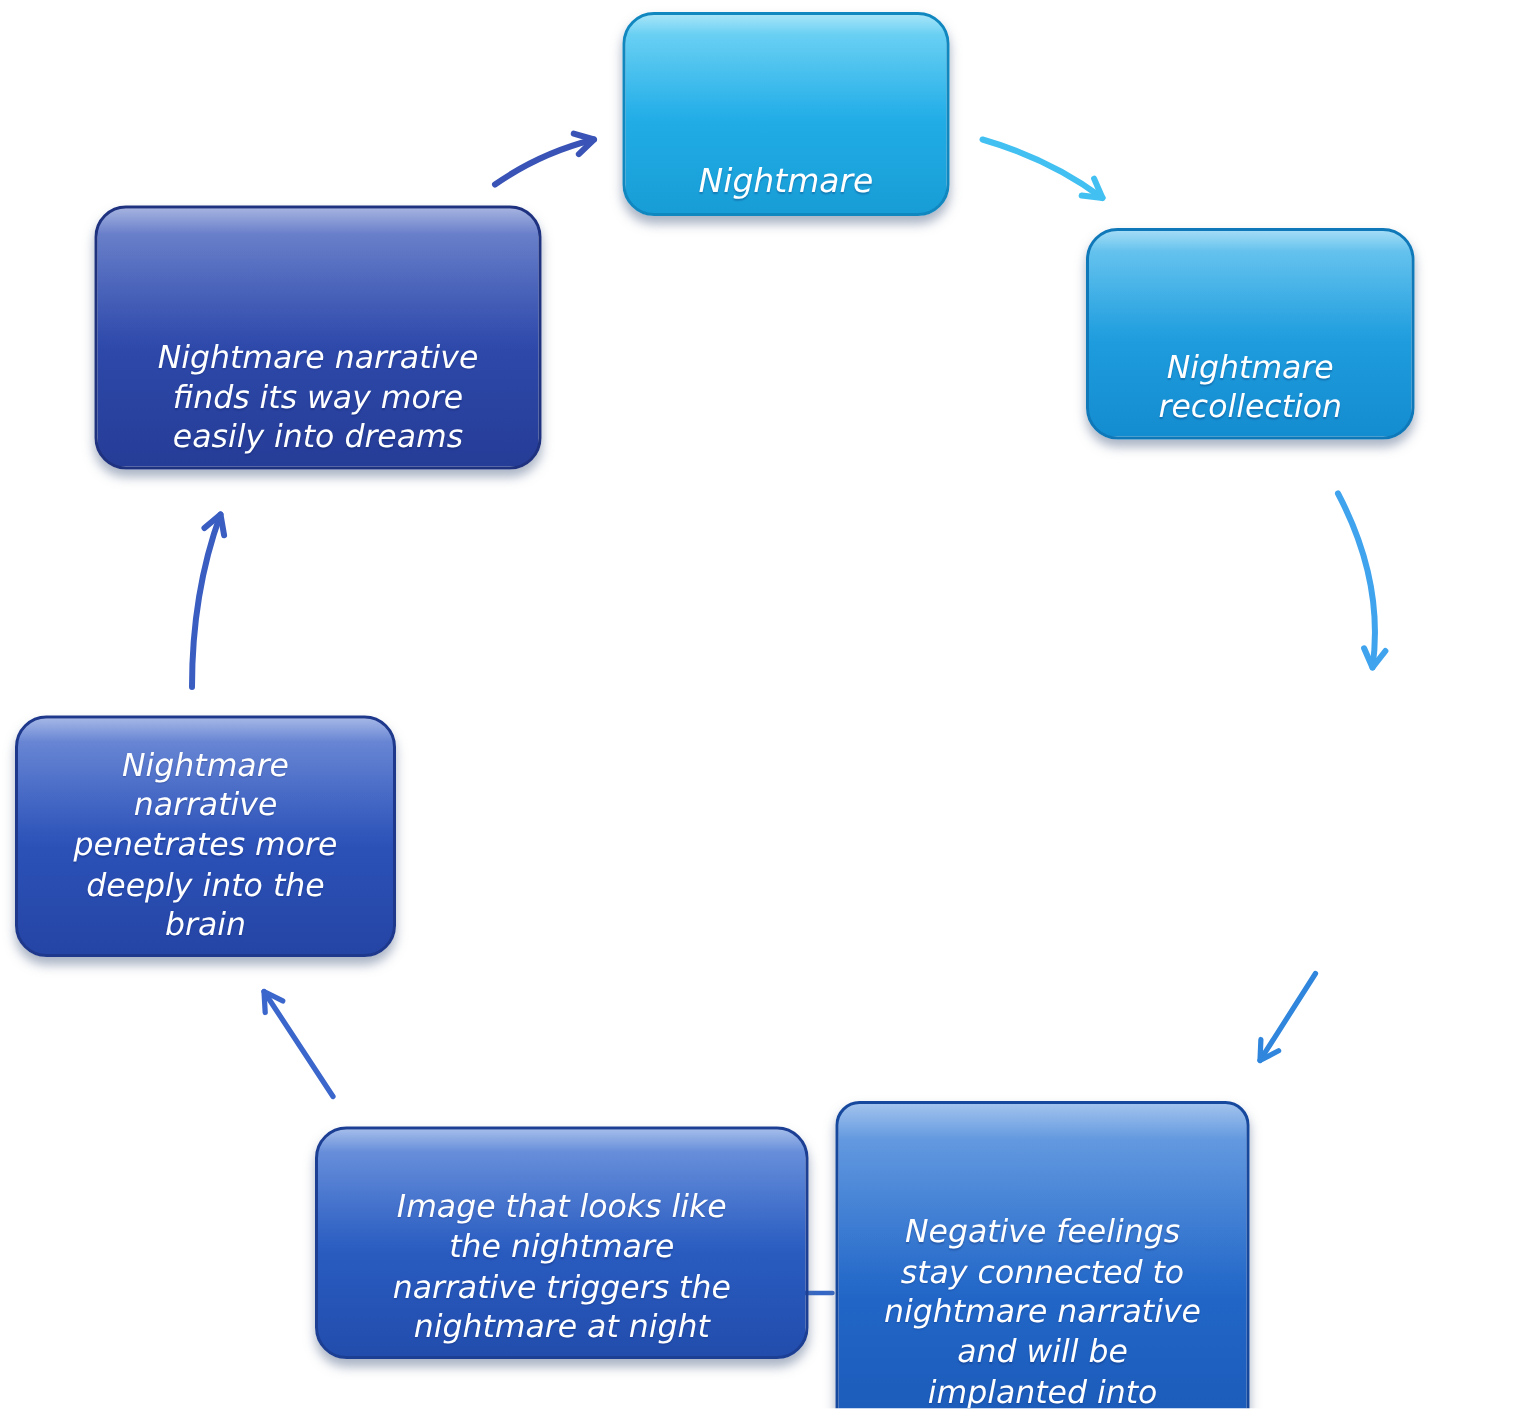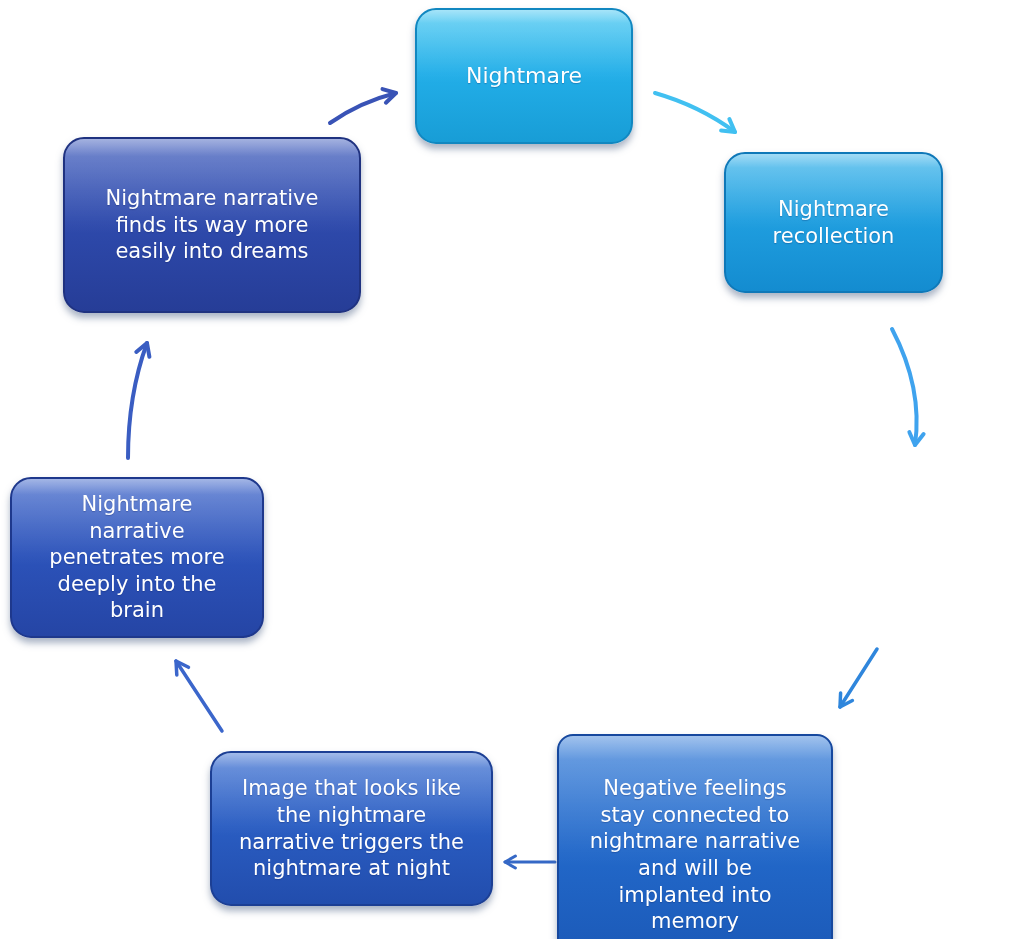--- a/index.html
+++ b/index.html
@@ -18,43 +18,44 @@
   #arrows {
     position: absolute;
     left: 0; top: 0;
     width: 1024px;
     height: 939px;
     pointer-events: none;
   }
   .node {
     position: absolute;
     display: flex;
-    align-items: center;
+    align-items: flex-end;
     justify-content: center;
     box-sizing: border-box;
     padding: 6px 16px;
     text-align: center;
     color: #ffffff;
     white-space: pre-line;
     font-size: 21px;
     line-height: 1.27;
     border-radius: 21px;
     border: 2px solid var(--border, #1a3a8c);
     background:
       linear-gradient(180deg, rgba(255,255,255,0.50) 0%, rgba(255,255,255,0.20) 10%, rgba(255,255,255,0.10) 30%, rgba(255,255,255,0) 55%),
       linear-gradient(180deg, var(--light, #4aa0e0) 0%, var(--base, #2a70c8) 48%, var(--dark, #1c56ac) 100%);
     box-shadow: 0 5px 7px rgba(85, 105, 140, 0.50);
     text-shadow: 0 1px 1px rgba(0, 20, 80, 0.25);
+    font-style: italic;
   }
   .node .label { display: block; }
   .n0 { left: 415px; top: 8px;   width: 218px; height: 136px; font-size: 22px; }
   .n1 { left: 724px; top: 152px; width: 219px; height: 141px; }
   .n2 { left: 799px; top: 487px; width: 215px; height: 141px; }
   .n3 { left: 557px; top: 734px; width: 276px; height: 242px; border-radius: 16px; }
-  .n4 { left: 210px; top: 751px; width: 283px; height: 155px; }
+  .n4 { left: 210px; top: 751px; width: 329px; height: 155px; }
   .n5 { left: 10px;  top: 477px; width: 254px; height: 161px; }
   .n6 { left: 63px;  top: 137px; width: 298px; height: 176px; }
   .arrow {
     fill: none;
     stroke-linecap: round;
     stroke-linejoin: round;
   }
 </style>
 </head>
 <body>

